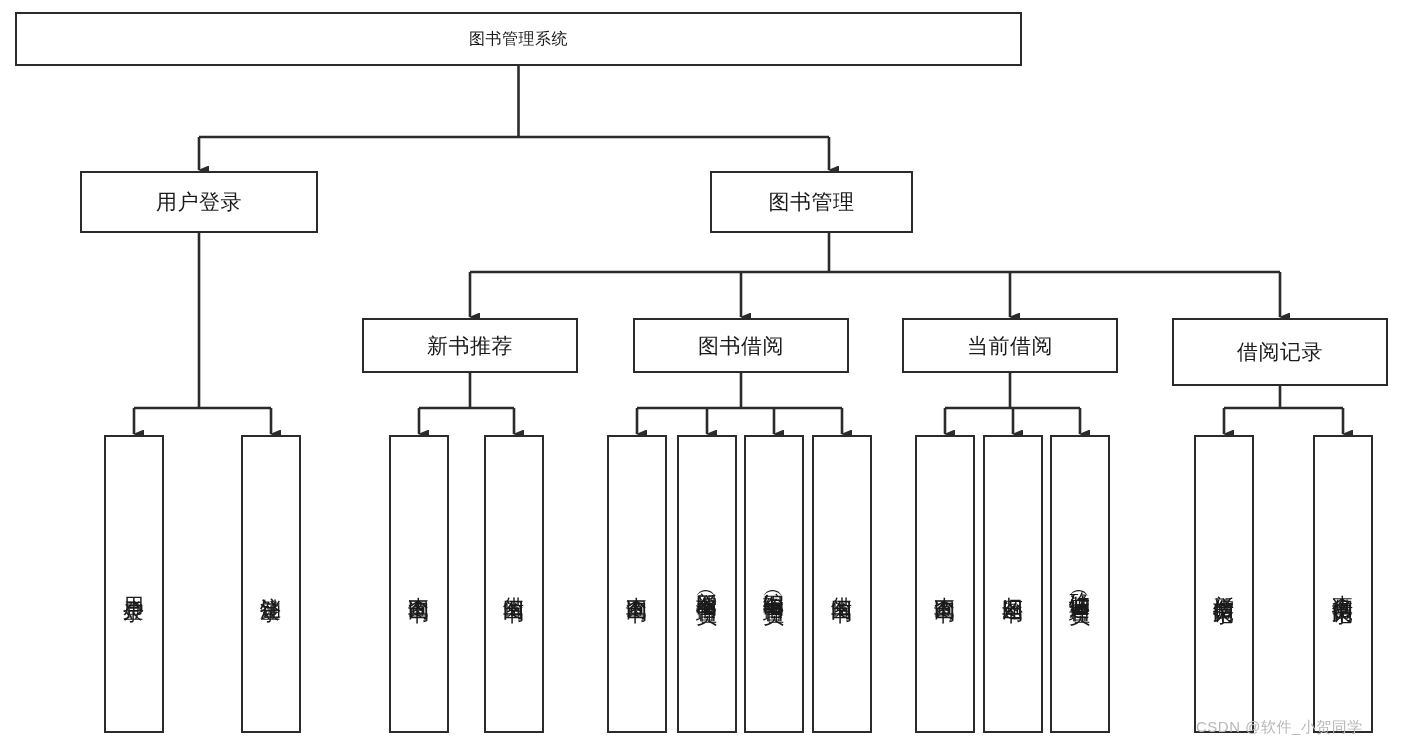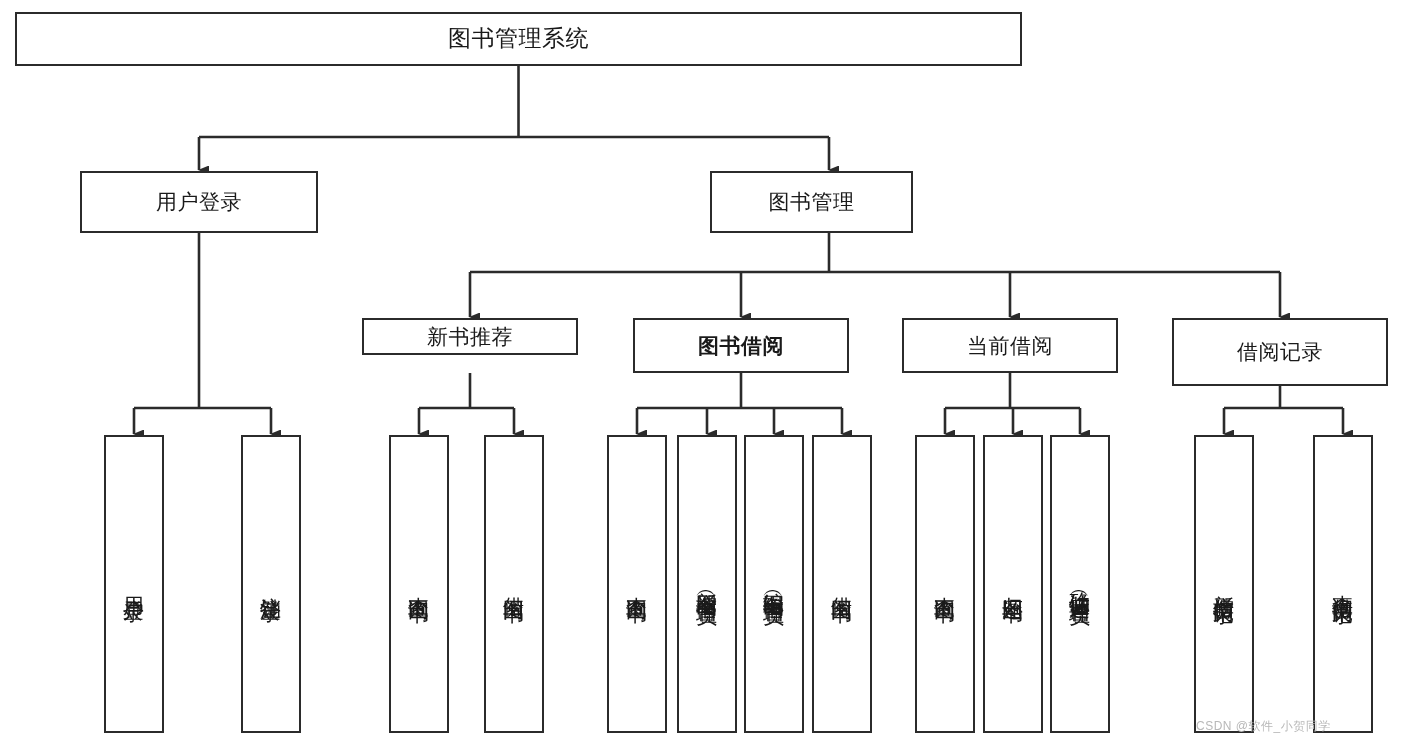--- a/index.html
+++ b/index.html
@@ -50,21 +50,21 @@
     writing-mode: vertical-rl;
     text-orientation: upright;
     font-size: 21px;
     letter-spacing: 2px;
     line-height: 1;
     white-space: nowrap;
   }
   .watermark {
     position: absolute;
     color: #b8b8b8;
-    font-size: 12px;
+    font-size: 15px;
     letter-spacing: 0.5px;
     white-space: nowrap;
     pointer-events: none;
   }
 </style>
 </head>
 <body>
 
 <div id="diagram-root">
 
@@ -106,32 +106,32 @@
         <path d="M1080,408 L1080,434" marker-end="url(#arrowhead)"></path>
         <path d="M1280,373 L1280,408"></path>
         <path d="M1224,408 L1343,408"></path>
         <path d="M1224,408 L1224,434" marker-end="url(#arrowhead)"></path>
         <path d="M1343,408 L1343,434" marker-end="url(#arrowhead)"></path>
       </g>
   </svg>
 
   <div id="node-layer">
       <div class="node-box" style="left: 15px; top: 12px; width: 1007px; height: 54px; border-color: rgb(43, 43, 43); background: rgb(255, 255, 255);">
-        <span class="node-label" style="color: rgb(26, 26, 26); font-size: 23px;">图书管理系统</span>
+        <span class="node-label" style="color: rgb(26, 26, 26); font-size: 16px;">图书管理系统</span>
       </div>
       <div class="node-box" style="left: 80px; top: 171px; width: 238px; height: 62px; border-color: rgb(43, 43, 43); background: rgb(255, 255, 255);">
         <span class="node-label" style="color: rgb(26, 26, 26);">用户登录</span>
       </div>
       <div class="node-box" style="left: 710px; top: 171px; width: 203px; height: 62px; border-color: rgb(43, 43, 43); background: rgb(255, 255, 255);">
         <span class="node-label" style="color: rgb(26, 26, 26);">图书管理</span>
       </div>
-      <div class="node-box" style="left: 362px; top: 318px; width: 216px; height: 37px; border-color: rgb(43, 43, 43); background: rgb(255, 255, 255);">
+      <div class="node-box" style="left: 362px; top: 318px; width: 216px; height: 55px; border-color: rgb(43, 43, 43); background: rgb(255, 255, 255);">
         <span class="node-label" style="color: rgb(26, 26, 26);">新书推荐</span>
       </div>
-      <div class="node-box" style="left: 633px; top: 318px; width: 216px; height: 55px; border-color: rgb(43, 43, 43); background: rgb(255, 255, 255); font-weight: bold;">
+      <div class="node-box" style="left: 633px; top: 318px; width: 216px; height: 55px; border-color: rgb(43, 43, 43); background: rgb(255, 255, 255);">
         <span class="node-label" style="color: rgb(26, 26, 26);">图书借阅</span>
       </div>
       <div class="node-box" style="left: 902px; top: 318px; width: 216px; height: 55px; border-color: rgb(43, 43, 43); background: rgb(255, 255, 255);">
         <span class="node-label" style="color: rgb(26, 26, 26);">当前借阅</span>
       </div>
       <div class="node-box" style="left: 1172px; top: 318px; width: 216px; height: 68px; border-color: rgb(43, 43, 43); background: rgb(255, 255, 255);">
         <span class="node-label" style="color: rgb(26, 26, 26);">借阅记录</span>
       </div>
       <div class="node-box vertical" style="left: 104px; top: 435px; width: 60px; height: 298px; border-color: rgb(43, 43, 43); background: rgb(255, 255, 255);">
         <span class="node-label" style="color: rgb(26, 26, 26);">用户登录</span>

